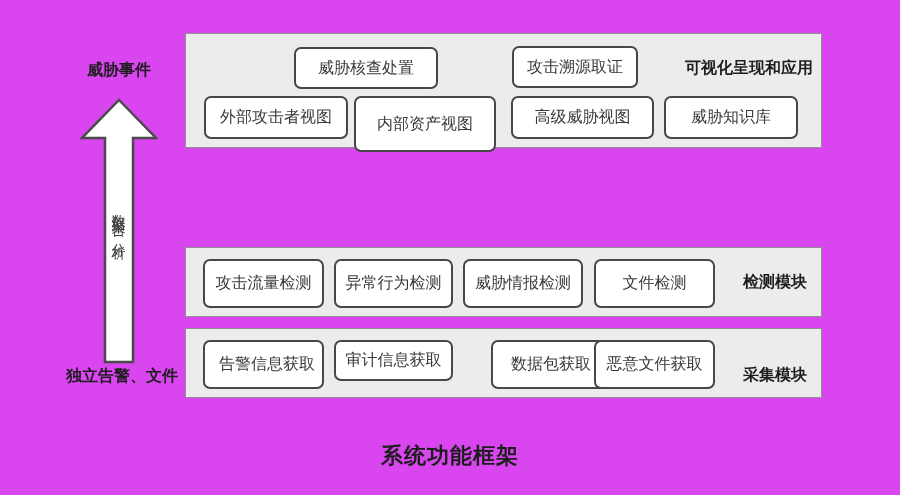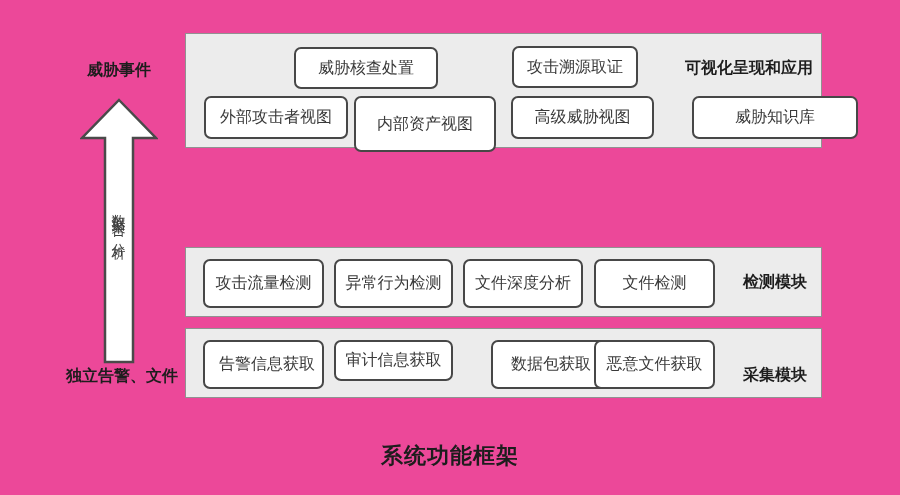--- a/index.html
+++ b/index.html
@@ -1,17 +1,17 @@
 <!DOCTYPE html>
 <html><head>
 <meta charset="utf-8">
 <style>
   html,body{margin:0;padding:0;background:#fff;}
   .stage{
-    position:relative;width:900px;height:495px;background:#ec4899;
+    position:relative;width:900px;height:495px;background:#d946ef;
     font-family:"Liberation Sans","DejaVu Sans",sans-serif;
     color:#3a3a3a;overflow:hidden;
   }
   .band{
     position:absolute;left:185px;width:637px;
     background:#ececec;border:1.5px solid #919191;box-sizing:border-box;
   }
   .fbox{
     position:absolute;background:#ffffff;border:2.5px solid #474747;border-radius:7px;
     box-sizing:border-box;display:flex;align-items:center;justify-content:center;
@@ -55,28 +55,28 @@
   <div class="side-label" style="left:47px;top:366px;width:150px;">独立告警、文件</div>
 
   <div class="band" style="top:33px;height:115px;">
     <div class="fbox" style="left:108px;top:13px;width:144px;height:42px;">威胁核查处置</div>
     <div class="fbox" style="left:282px;top:12px;width:126px;height:42px;margin-left:44px;">攻击溯源取证</div>
     <div class="band-label" style="right:8px;top:13px;height:42px;">可视化呈现和应用</div>
 
     <div class="fbox" style="left:18px;top:62px;width:144px;height:43px;">外部攻击者视图</div>
     <div class="fbox" style="left:168px;top:62px;width:142px;height:56px;">内部资产视图</div>
     <div class="fbox" style="left:325px;top:62px;width:143px;height:43px;">高级威胁视图</div>
-    <div class="fbox" style="left:506px;top:62px;width:166px;height:43px;">威胁知识库</div>
+    <div class="fbox" style="left:478px;top:62px;width:134px;height:43px;">威胁知识库</div>
   </div>
 
 
   <div class="band" style="top:247px;height:70px;">
     <div class="fbox" style="left:17px;top:11px;width:121px;height:49px;">攻击流量检测</div>
     <div class="fbox" style="left:148px;top:11px;width:119px;height:49px;">异常行为检测</div>
-    <div class="fbox" style="left:277px;top:11px;width:120px;height:49px;">文件深度分析</div>
+    <div class="fbox" style="left:277px;top:11px;width:120px;height:49px;">威胁情报检测</div>
     <div class="fbox" style="left:408px;top:11px;width:121px;height:49px;">文件检测</div>
     <div class="band-label" style="right:14px;top:0;height:100%;">检测模块</div>
   </div>
 
   <div class="band" style="top:328px;height:70px;">
     <div class="fbox" style="left:17px;top:11px;width:121px;height:49px;padding-left:7px;">告警信息获取</div>
     <div class="fbox" style="left:148px;top:11px;width:119px;height:41px;">审计信息获取</div>
     <div class="fbox" style="left:277px;top:11px;width:120px;height:49px;margin-left:28px;">数据包获取</div>
     <div class="fbox" style="left:408px;top:11px;width:121px;height:49px;">恶意文件获取</div>
     <div class="band-label" style="right:14px;top:12px;height:100%;">采集模块</div>

